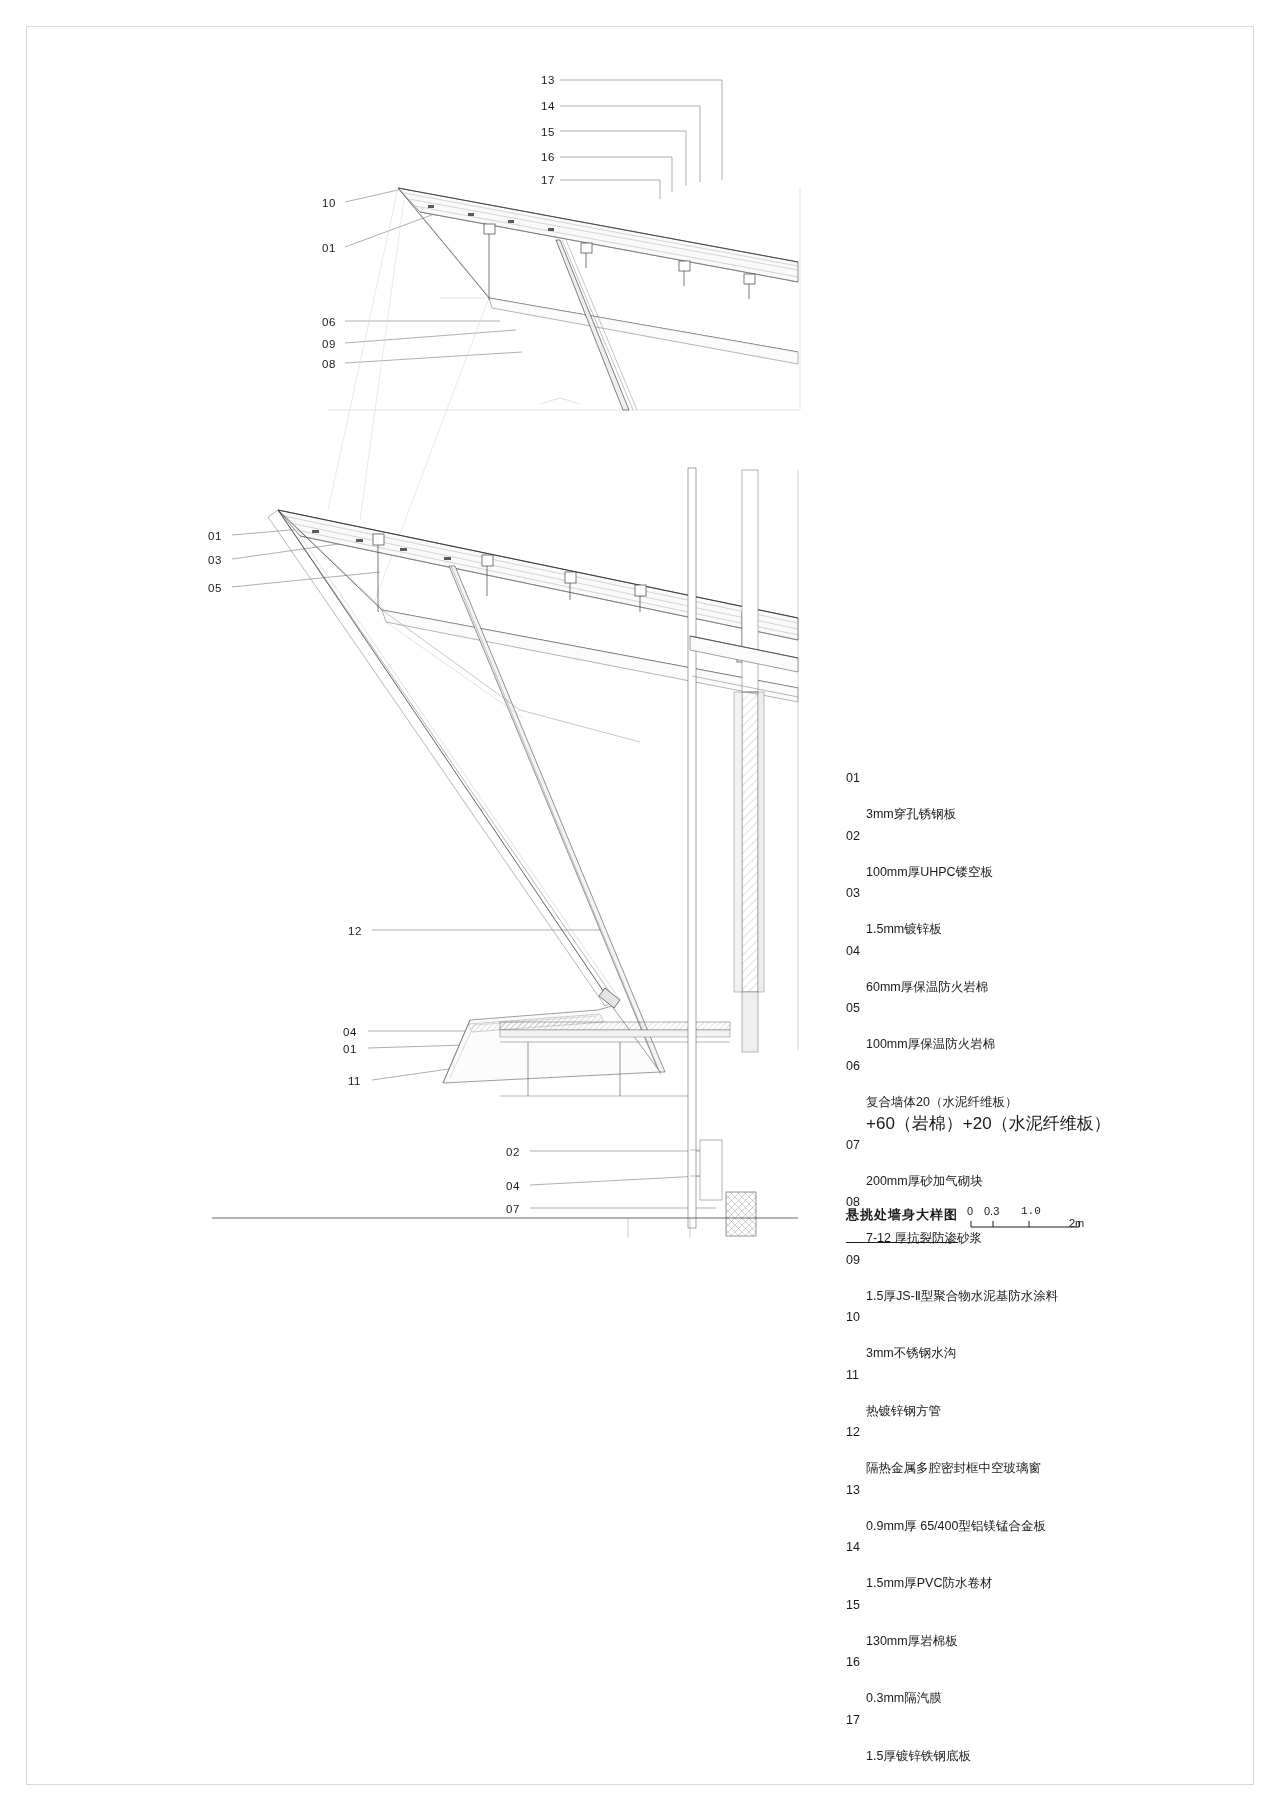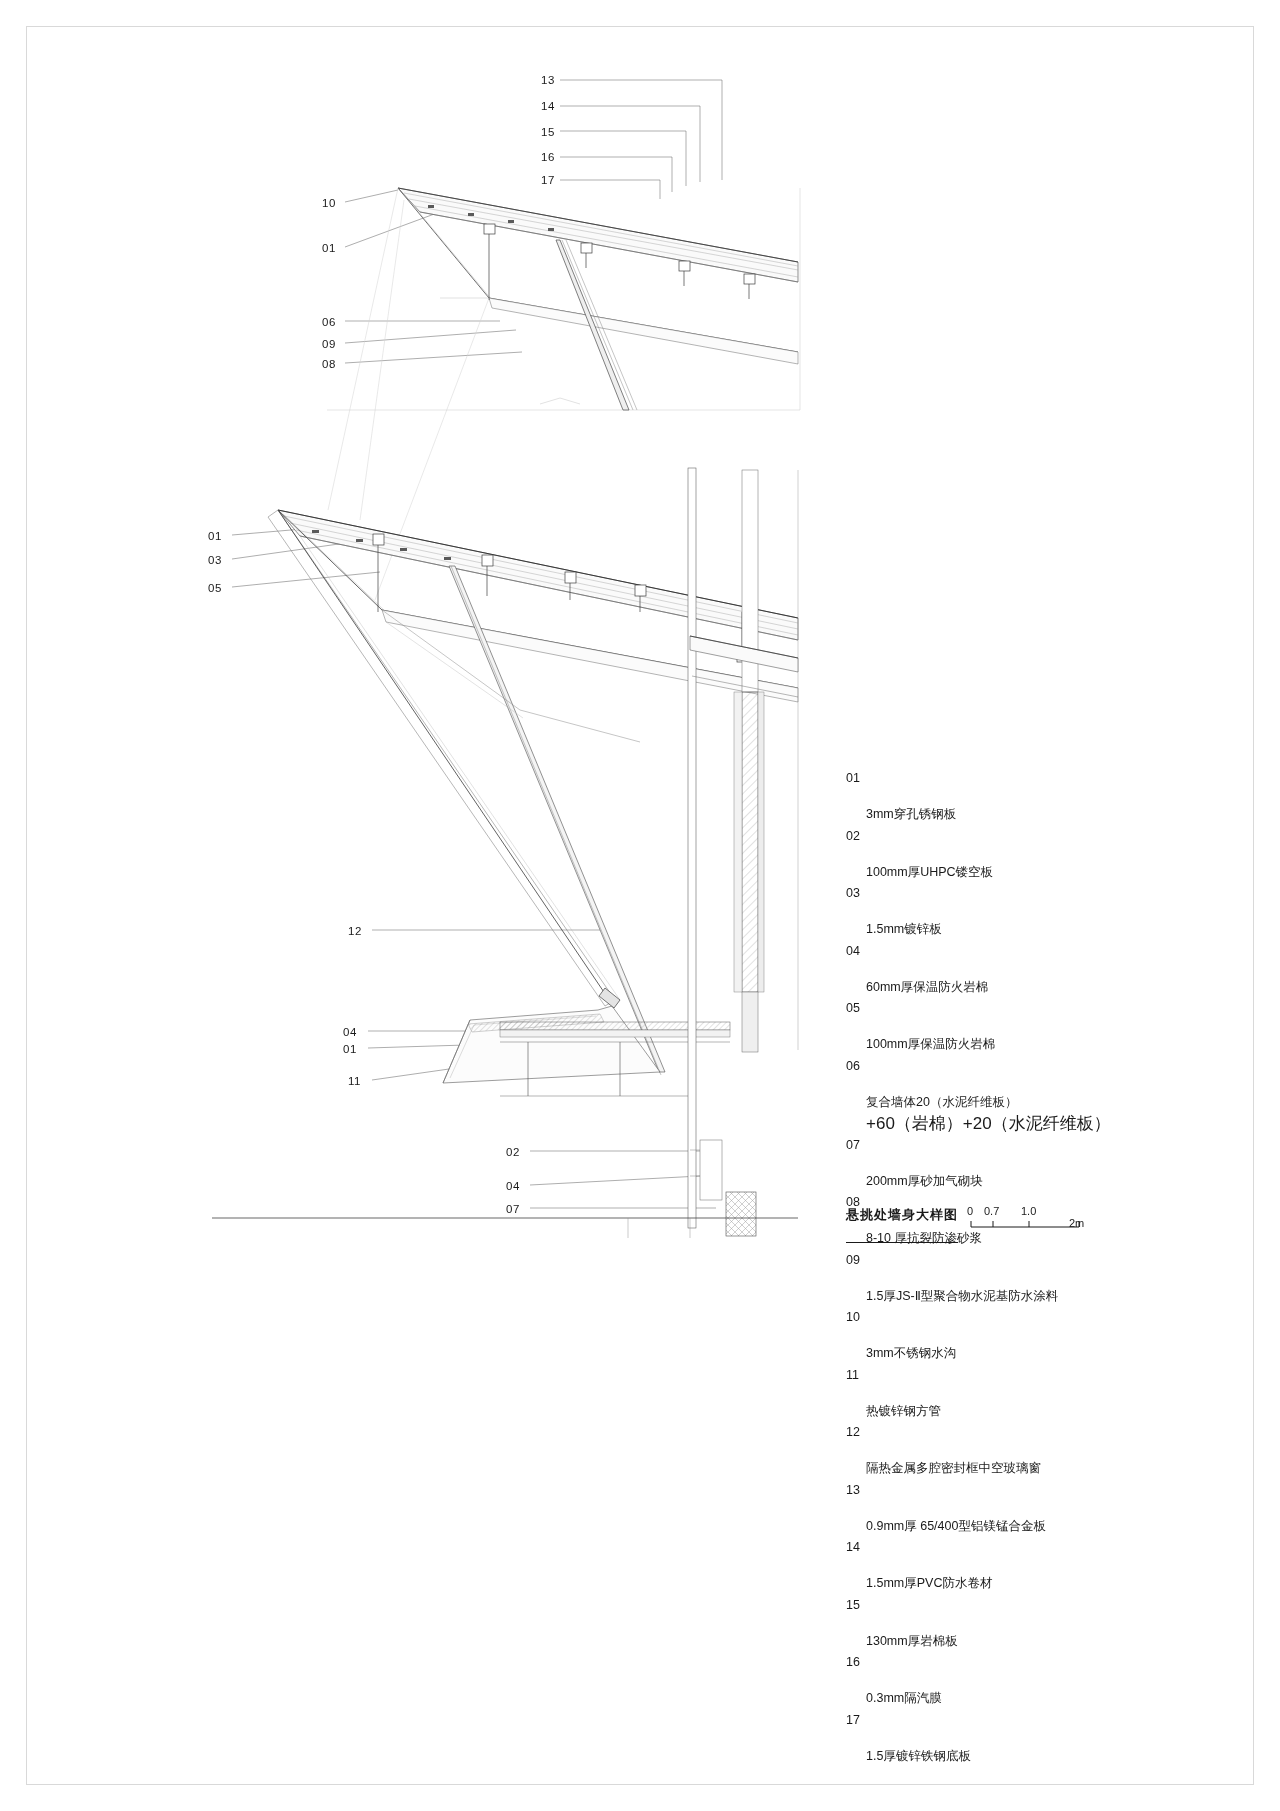--- a/index.html
+++ b/index.html
@@ -341,21 +341,21 @@
       <span class="legend-num">06</span>
       <span class="legend-text">复合墙体20（水泥纤维板）</span>
     </div>
     <div class="legend-cont">+60（岩棉）+20（水泥纤维板）</div>
     <div class="legend-row">
       <span class="legend-num">07</span>
       <span class="legend-text">200mm厚砂加气砌块</span>
     </div>
     <div class="legend-row">
       <span class="legend-num">08</span>
-      <span class="legend-text">8-10 厚抗裂防渗砂浆</span>
+      <span class="legend-text">7-12 厚抗裂防渗砂浆</span>
     </div>
     <div class="legend-row">
       <span class="legend-num">09</span>
       <span class="legend-text">1.5厚JS-Ⅱ型聚合物水泥基防水涂料</span>
     </div>
     <div class="legend-row">
       <span class="legend-num">10</span>
       <span class="legend-text">3mm不锈钢水沟</span>
     </div>
     <div class="legend-row">
@@ -394,18 +394,18 @@
 
   <div id="scalebar">
     <svg width="120" height="30" viewBox="0 0 120 30">
       <line x1="4" y1="22" x2="112" y2="22" stroke="#1a1a1a" stroke-width="1"></line>
       <line x1="4" y1="16" x2="4" y2="22" stroke="#1a1a1a" stroke-width="1"></line>
       <line x1="26" y1="16" x2="26" y2="22" stroke="#1a1a1a" stroke-width="1"></line>
       <line x1="62" y1="16" x2="62" y2="22" stroke="#1a1a1a" stroke-width="1"></line>
       <line x1="112" y1="16" x2="112" y2="22" stroke="#1a1a1a" stroke-width="1"></line>
     </svg>
     <span class="scale-tick-label" style="left:0px; top:0px;">0</span>
-    <span class="scale-tick-label" style="left:17px; top:0px;">0.7</span>
-    <span class="scale-tick-label" style="left:54px; top:0px;">1.0</span>
+    <span class="scale-tick-label" style="left:17px; top:0px;">0.3</span>
+    <span class="scale-tick-label" style="left:54px; top:0px;font-family:Liberation Mono, monospace;">1.0</span>
     <span class="scale-tick-label" style="left:102px; top:12px;">2m</span>
   </div>
 
 </div>
 
 </body></html>

